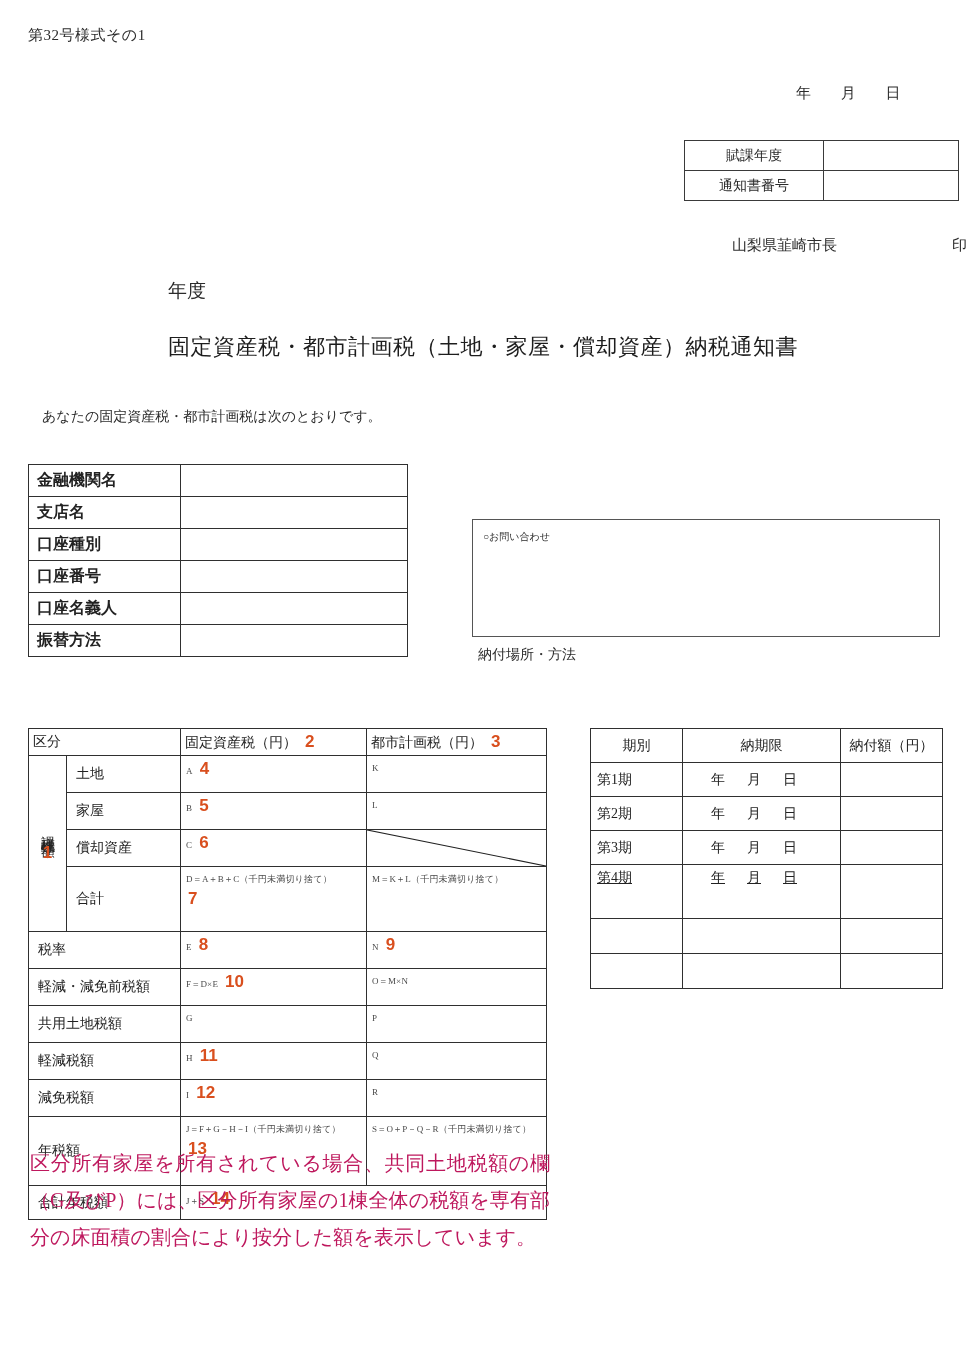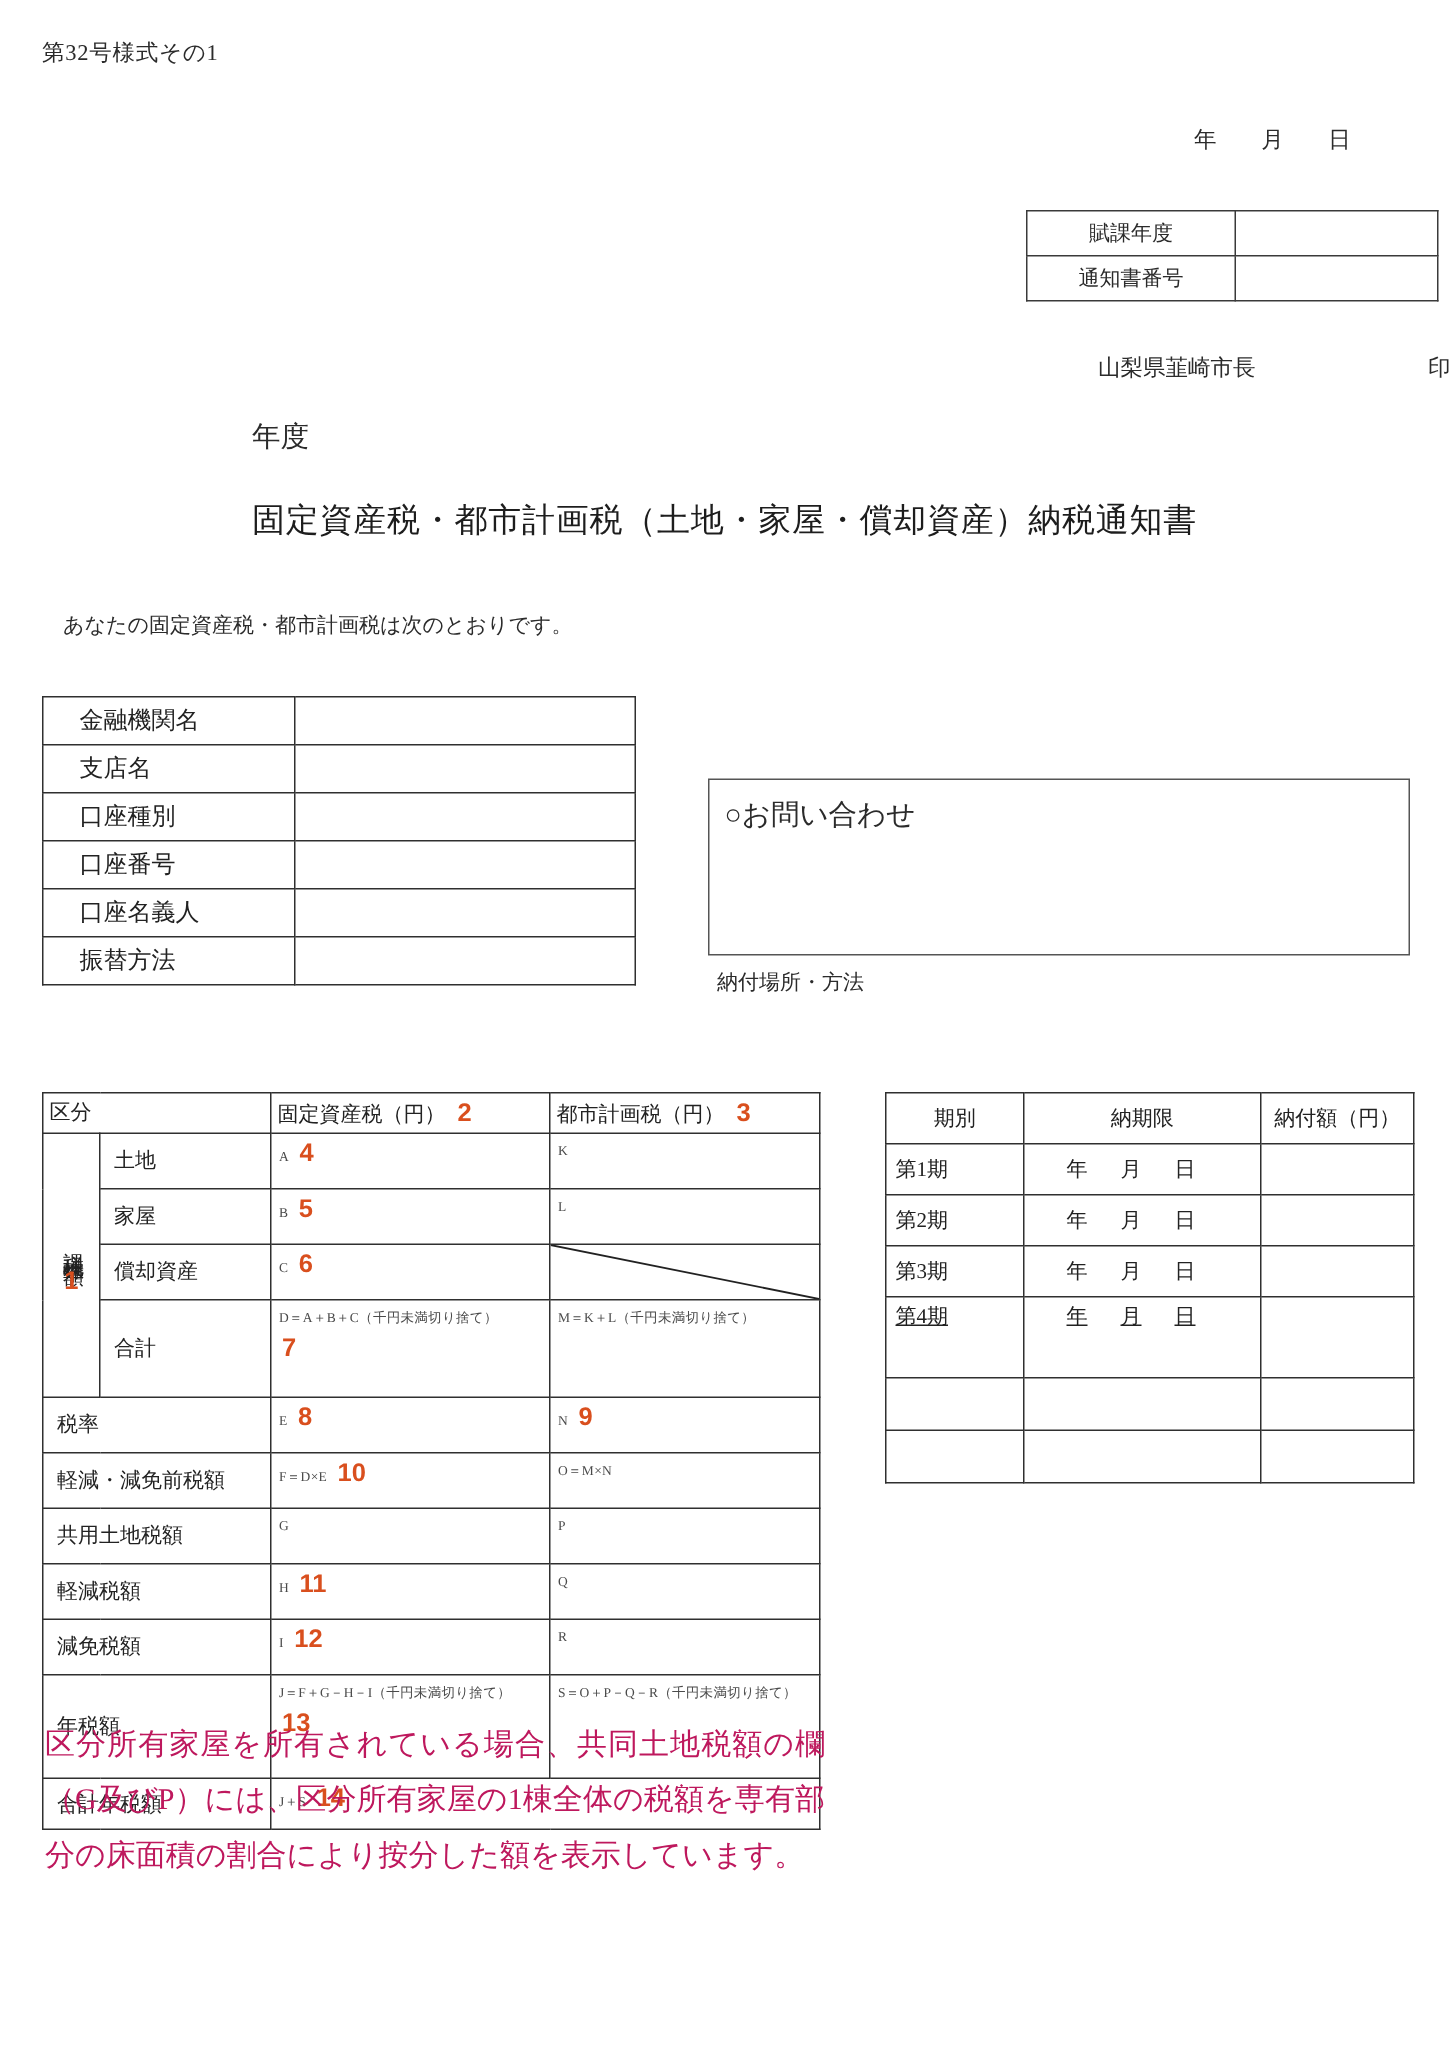--- a/index.html
+++ b/index.html
@@ -86,34 +86,35 @@
     border-collapse: collapse;
     font-size: 16px;
   }
   .bank td {
     border: 1px solid #2f2f2f;
     height: 29px;
     color: #222222;
   }
   .bank td.lbl {
     width: 142px;
-    padding-left: 24px;
+    padding-left: 8px;
+    font-weight: bold;
   }
   .bank td.val { width: 224px; }
 
   
   .inquiry {
     left: 472px; top: 519px;
     width: 468px;
     height: 118px;
     border: 1px solid #555555;
     box-sizing: border-box;
   }
   .inquiry-text {
-    font-size: 19px;
+    font-size: 10px;
     padding: 10px 0 0 10px;
     color: #2b2b2b;
   }
   .pay-place {
     left: 478px; top: 646px;
     font-size: 14px;
     color: #2b2b2b;
   }
 
   

